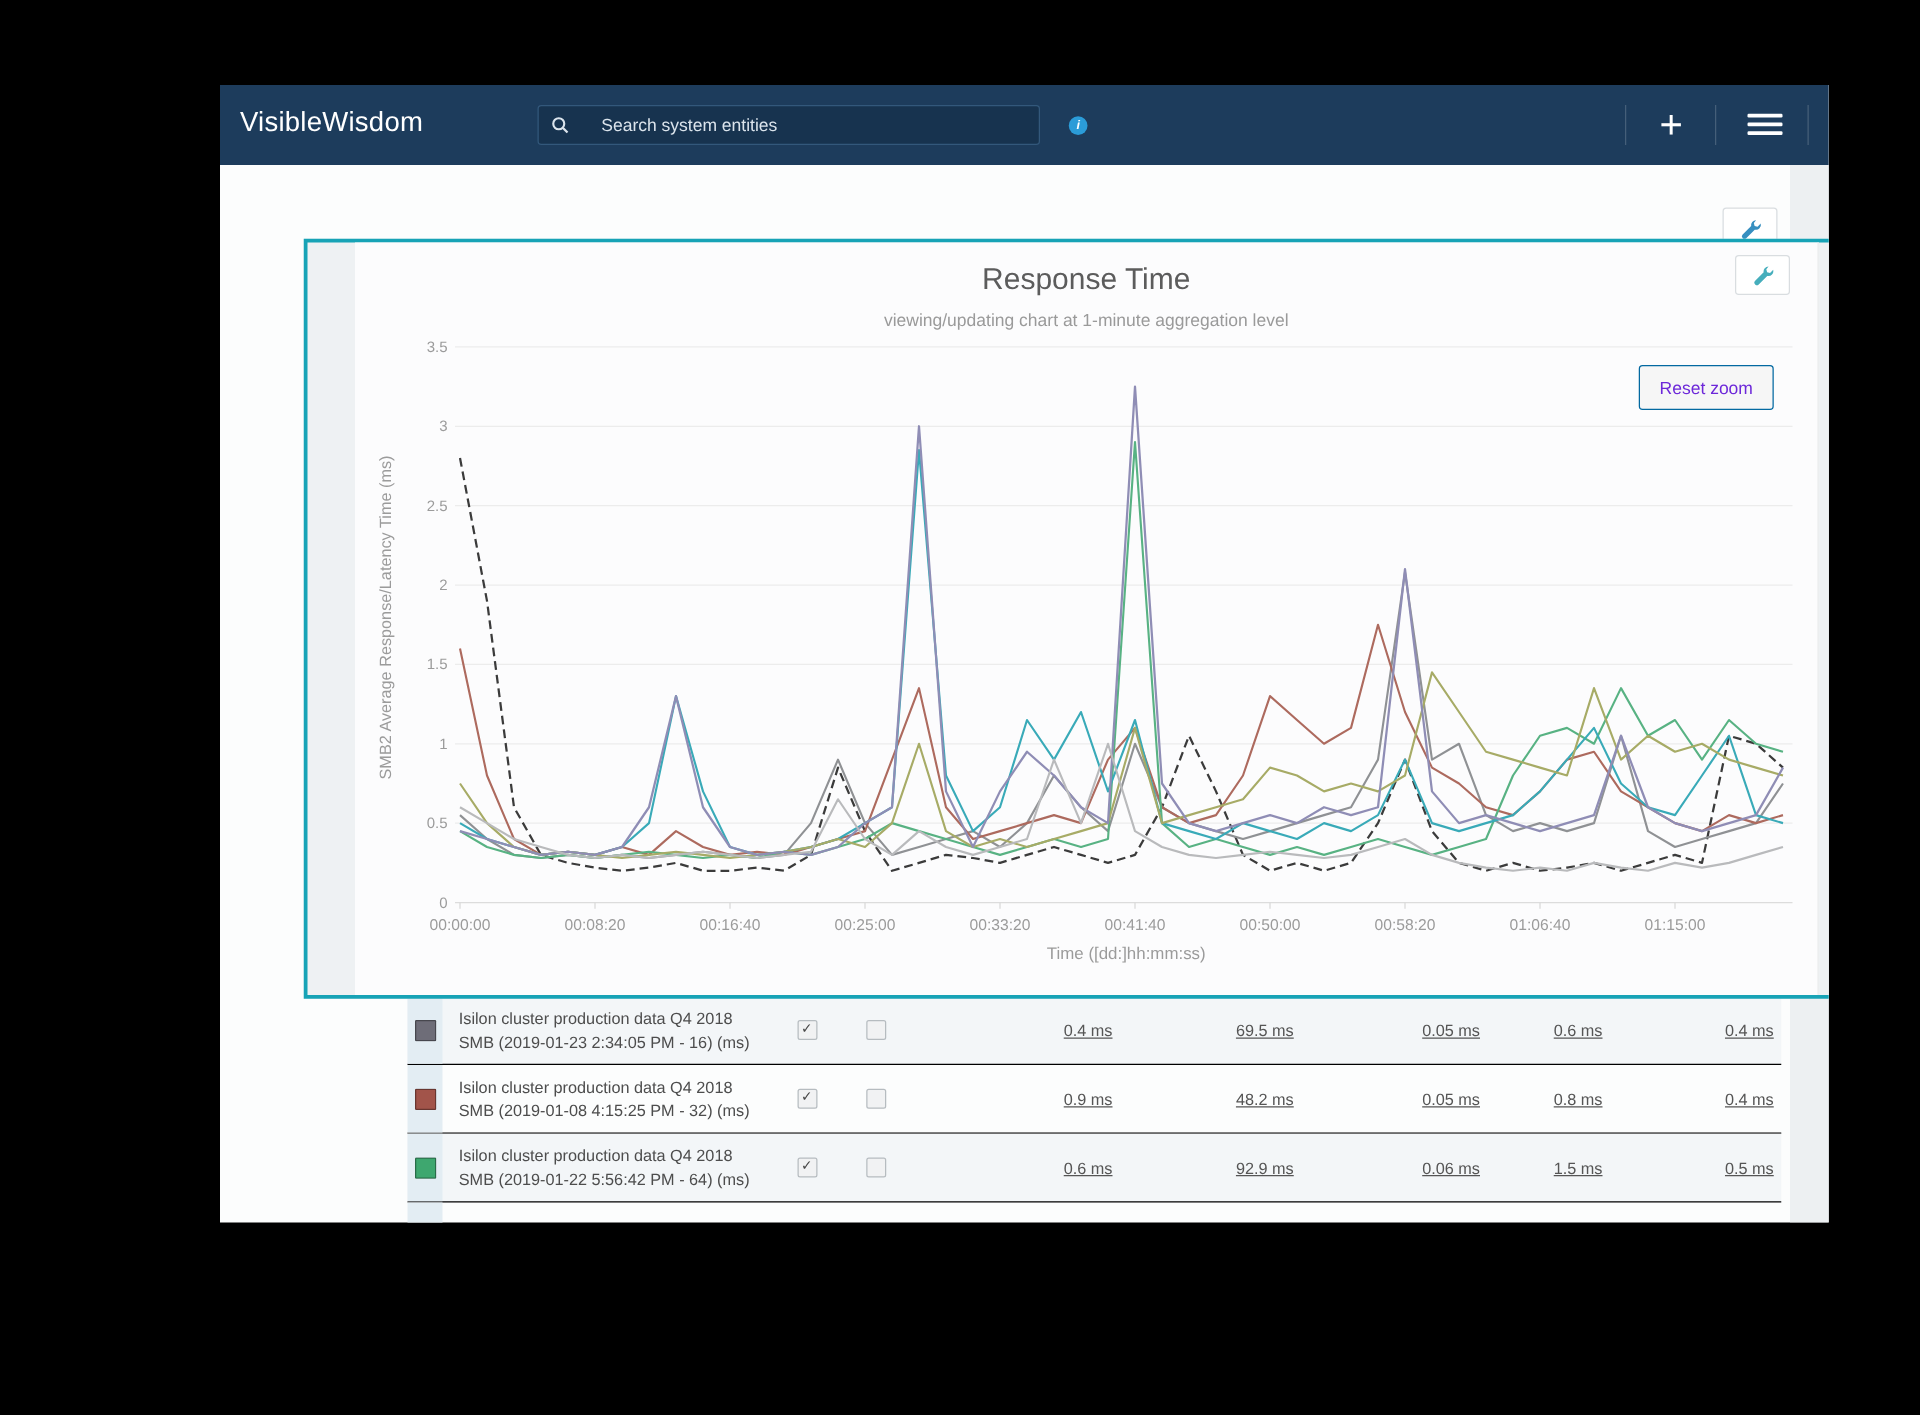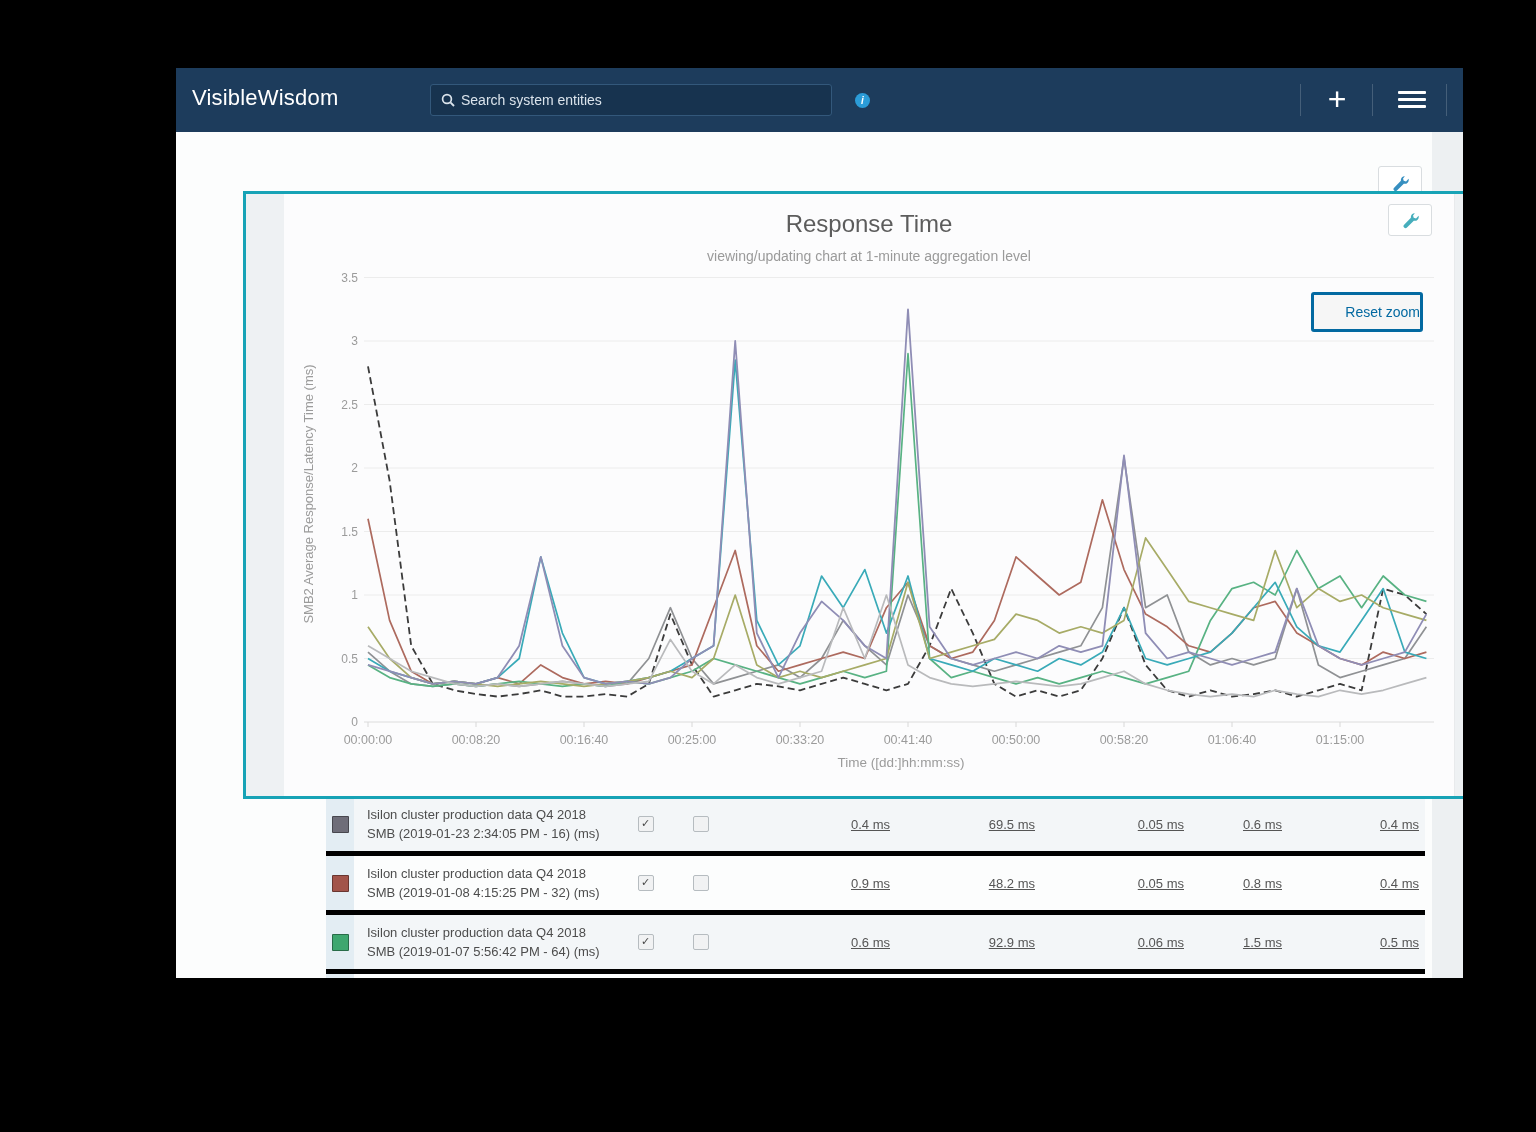--- a/index.html
+++ b/index.html
@@ -7,47 +7,47 @@
        font-family:"Liberation Sans","DejaVu Sans",sans-serif;}
   
   #app-window{position:absolute;left:176px;top:68px;width:1287px;height:910px;
               background:#fcfdfd;overflow:hidden;}
   
   .navbar{position:absolute;left:0;top:0;width:100%;height:64px;background:#1d3c5c;}
   .logo{position:absolute;left:16px;top:17px;font-size:22px;color:#fff;letter-spacing:.2px;}
   .logo b{font-weight:normal;}
   .searchbox{position:absolute;left:254px;top:16px;width:402px;height:32px;box-sizing:border-box;
              background:#17334f;border:1px solid #33587b;border-radius:3px;display:flex;align-items:center;padding:0 10px;}
-  .searchbox input{flex:1;background:transparent;border:none;outline:none;color:#e8eef3;font-size:14px;margin-left:4px;font-family:inherit;}
+  .searchbox input{flex:1;background:transparent;border:none;outline:none;color:#e8eef3;font-size:14px;margin-left:24px;font-family:inherit;}
   .searchbox input::placeholder{color:#dbe4ec;opacity:1;}
   .info-dot{position:absolute;left:679px;top:25px;width:15px;height:15px;border-radius:50%;
             background:#2b9cd8;color:#fff;font-size:10px;font-weight:bold;text-align:center;line-height:15px;font-style:italic;}
   .nav-divider{position:absolute;top:16px;width:1px;height:32px;background:rgba(255,255,255,.18);}
   .nav-plus{position:absolute;left:1144px;top:8px;width:34px;height:46px;color:#fff;font-size:32px;font-weight:200;text-align:center;line-height:46px;cursor:pointer;}
   .nav-burger{position:absolute;left:1222px;top:23px;width:28px;height:19px;cursor:pointer;}
   .nav-burger span{display:block;height:3px;background:#fff;border-radius:1px;margin-bottom:4px;}
   
   .bg-gridline{position:absolute;left:1080px;width:178px;height:1px;background:#ededee;}
   .icon-btn{position:absolute;background:#fff;border:1px solid #d9dde0;border-radius:3px;
             display:flex;align-items:center;justify-content:center;cursor:pointer;}
-  .btn{position:absolute;background:#f6f6f6;border:3px solid #0369a1;border-radius:3px;
-       font-size:14px;color:#0369a1;display:flex;align-items:center;justify-content:flex-end;cursor:pointer;}
+  .btn{position:absolute;background:#f6f6f6;border:1px solid #0369a1;border-radius:3px;
+       font-size:14px;color:#6d28d9;display:flex;align-items:center;justify-content:center;cursor:pointer;}
   .right-gutter{position:absolute;left:1256px;top:64px;width:31px;height:846px;background:#edf0f2;}
   .bg-tick-label{position:absolute;left:1150px;top:612px;font-size:13px;color:#9b9b9b;}
   
   .table{position:absolute;left:150px;top:672px;width:1099px;font-size:13px;color:#555;}
   .t-grid{display:grid;grid-template-columns:28px 256px 71px 40px 175px 145px 149px 98px 137px;align-items:center;}
   .t-header{height:56px;border-bottom:1px solid #e2e6e8;color:#444;font-weight:bold;}
   .t-header .cell{display:flex;align-items:center;}
   .h-name{justify-content:space-between;padding-left:13px;}
   .h-center{justify-content:center;text-align:center;line-height:15px;}
   .h-num{justify-content:flex-end;padding-right:6px;}
   .sort-asc{color:#5d6cc9;font-size:9px;margin-right:6px;}
   .sort-both{display:inline-flex;flex-direction:column;color:#c3c6c9;font-size:7px;line-height:6px;margin-left:5px;}
-  .t-row{height:54px;border-bottom:5px solid #000000;}
+  .t-row{height:54px;border-bottom:1px solid #000000;}
   .t-row.striped{background:#f3f6f8;}
   .swatch-cell{height:54px;background:#e3edf3;display:flex;align-items:center;justify-content:center;}
   .swatch{width:15px;height:15px;border:1px solid rgba(0,0,0,.35);border-radius:1px;}
   .name-cell{padding-left:13px;line-height:19px;color:#4d4d4d;}
   .chk-cell{display:flex;justify-content:center;}
   .checkbox{width:14px;height:14px;border:1px solid #b6bcc0;background:#f1f2f3;border-radius:2px;
             font-size:11px;line-height:13px;text-align:center;color:#474747;cursor:pointer;}
   .num-cell{text-align:right;padding-right:6px;text-decoration:underline;}
   
   #overlay{position:absolute;left:67px;top:123px;width:1248px;height:602px;
@@ -201,21 +201,21 @@
           <div class="num-cell">0.05 ms</div>
           <div class="num-cell">0.8 ms</div>
           <div class="num-cell">0.4 ms</div>
         </div>
         <div class="t-grid t-row striped">
           <div class="swatch-cell">
             <div class="swatch" style="background: rgb(62, 167, 111);"></div>
           </div>
           <div class="name-cell">
             <div>Isilon cluster production data Q4 2018</div>
-            <div>SMB (2019-01-07 5:56:42 PM - 64) (ms)</div>
+            <div>SMB (2019-01-22 5:56:42 PM - 64) (ms)</div>
           </div>
           <div class="chk-cell">
             <div class="checkbox">✓</div>
           </div>
           <div class="chk-cell">
             <div class="checkbox"></div>
           </div>
           <div class="num-cell">0.6 ms</div>
           <div class="num-cell">92.9 ms</div>
           <div class="num-cell">0.06 ms</div>

